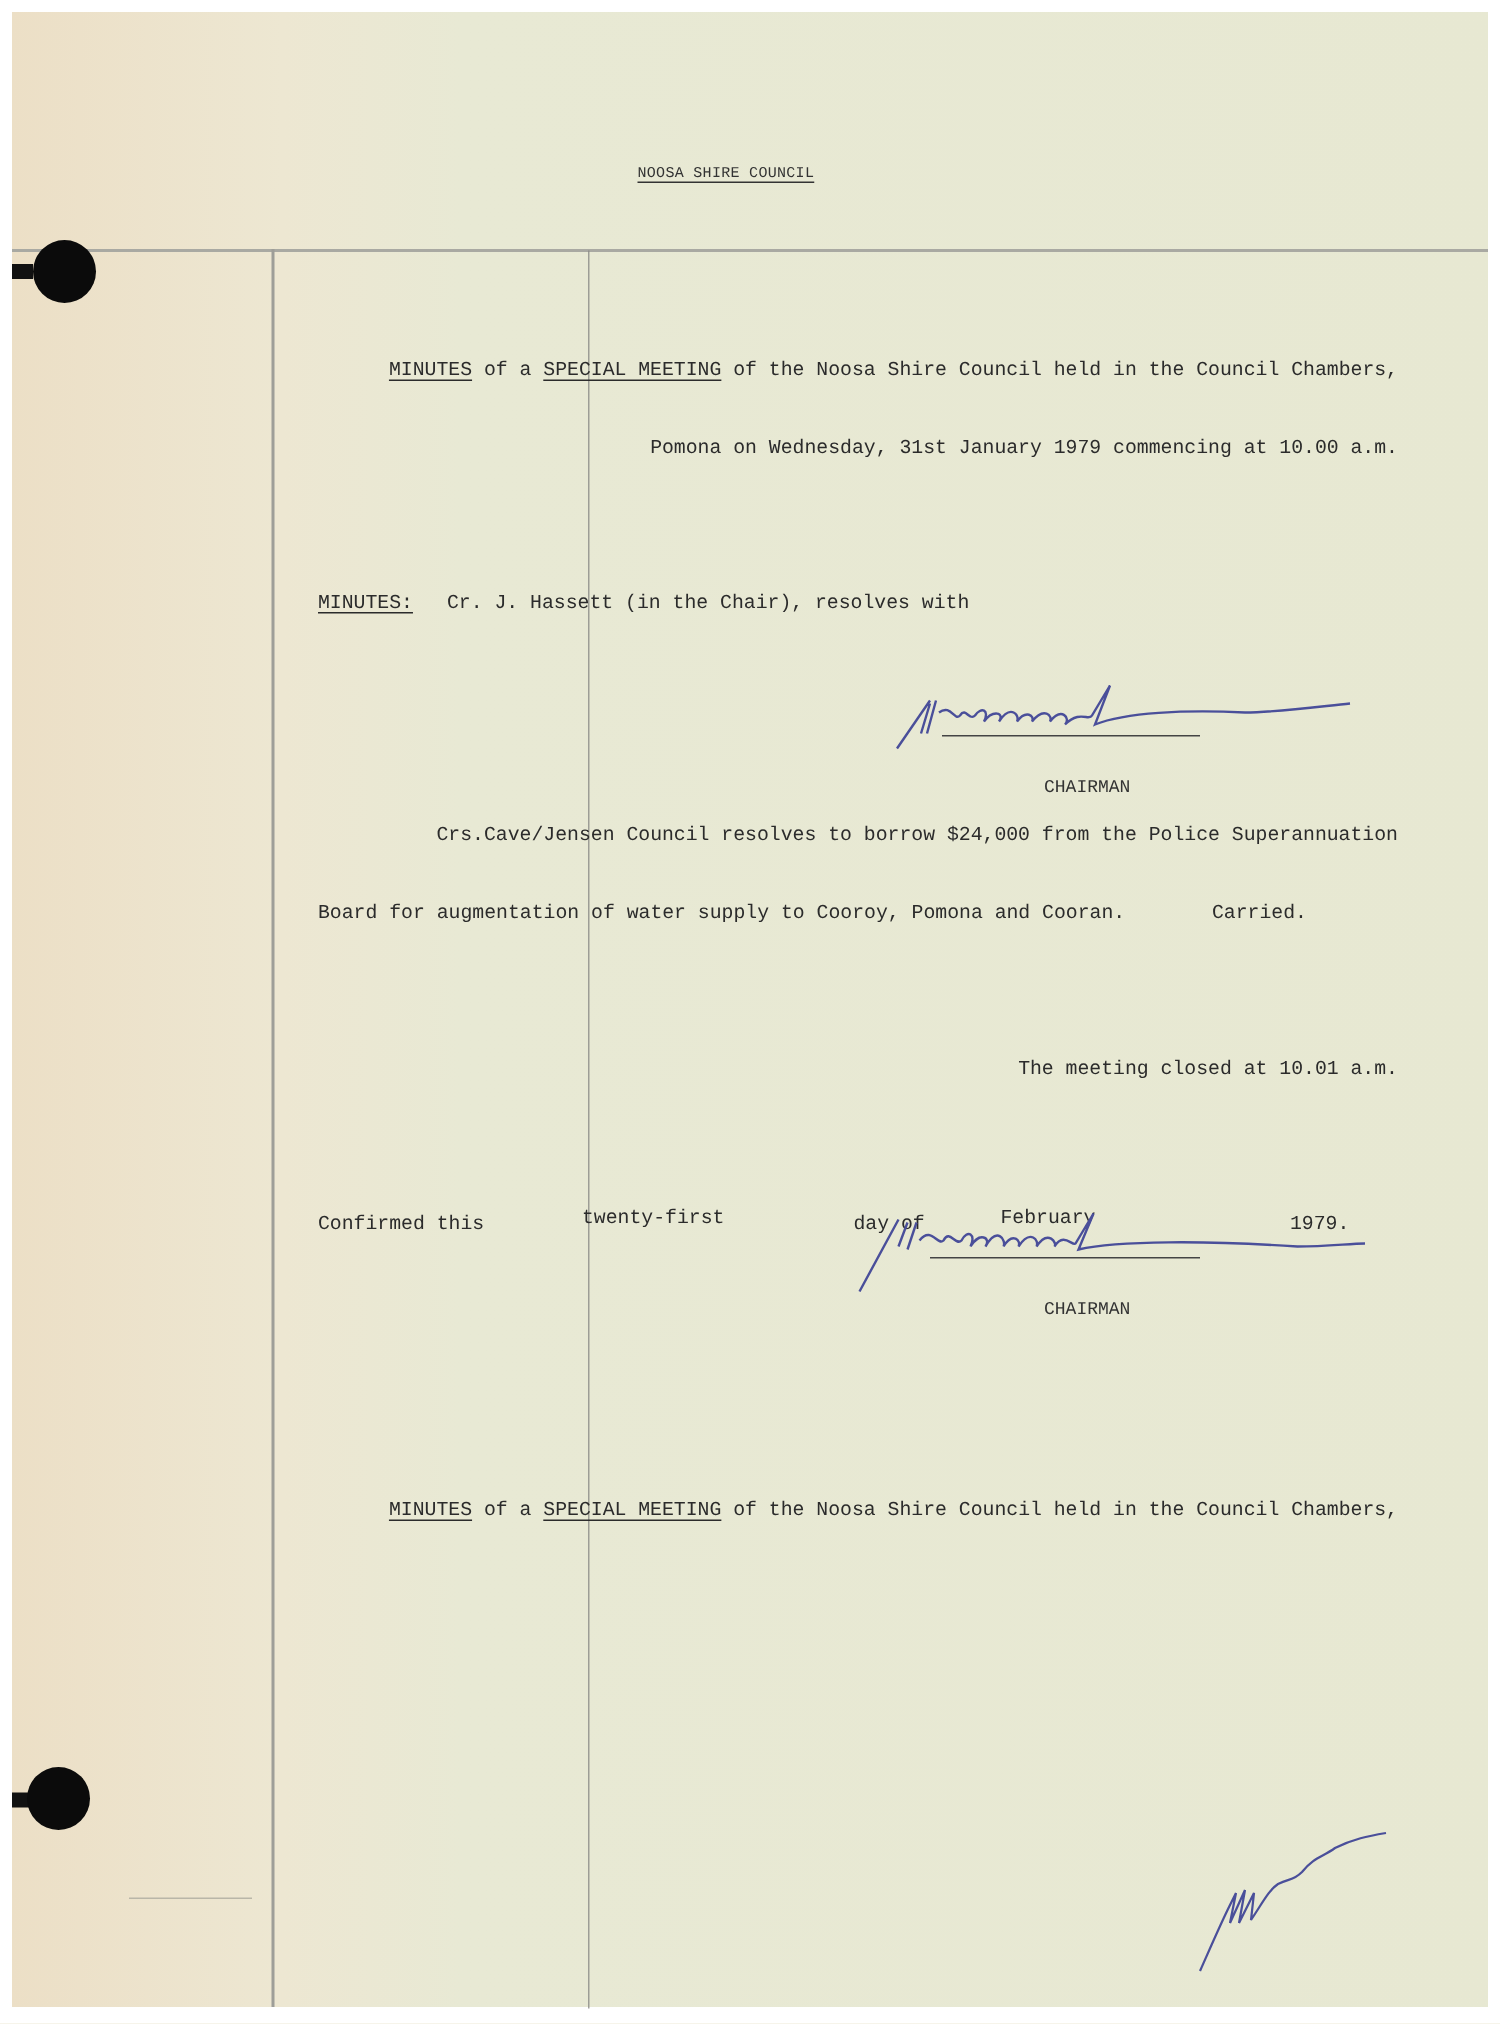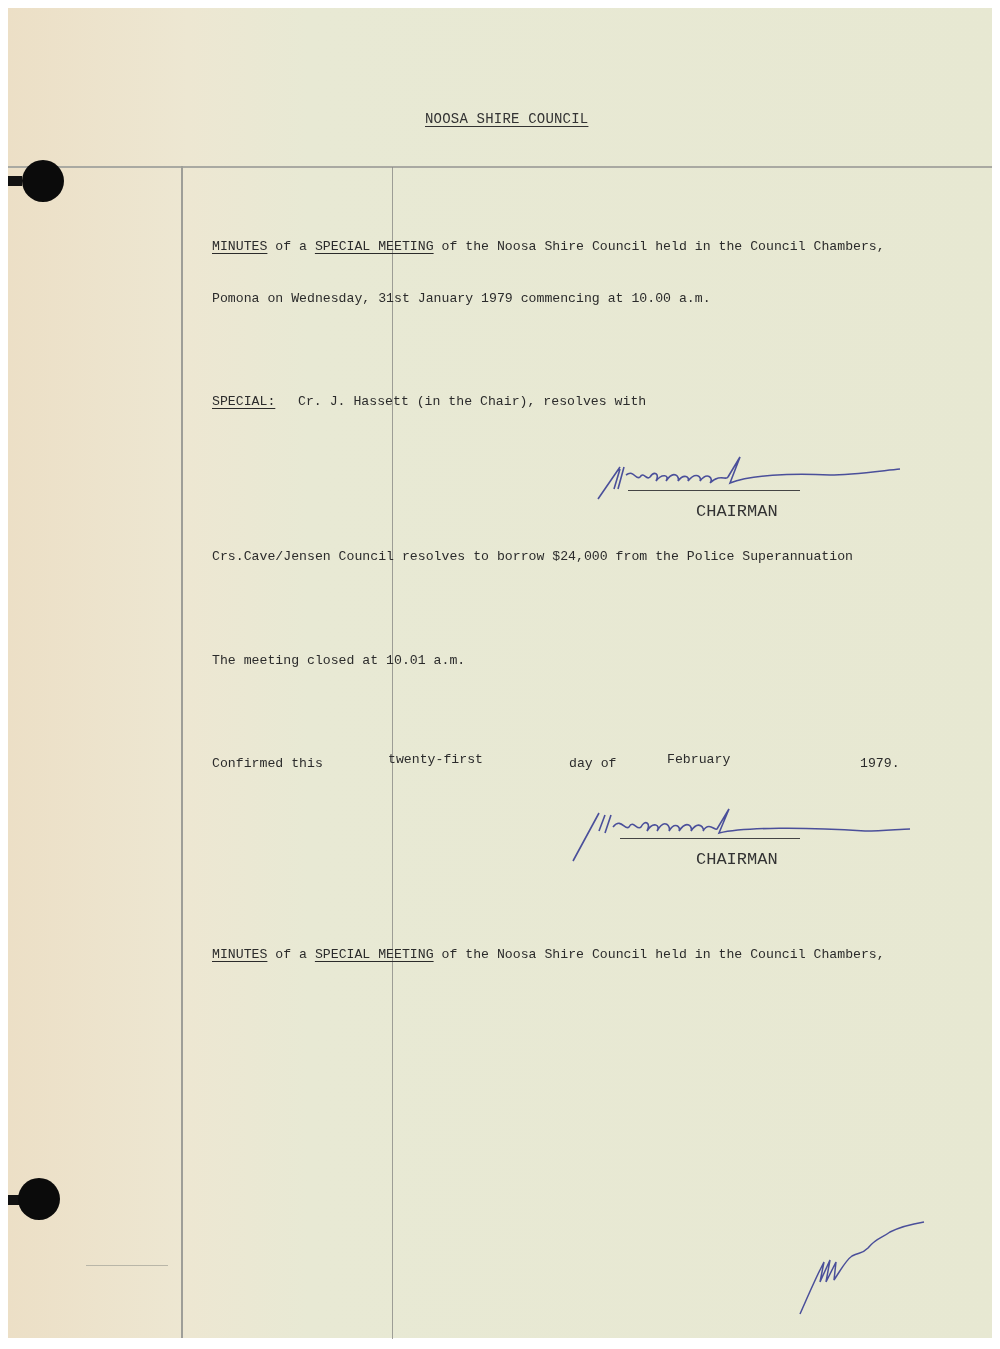--- a/index.html
+++ b/index.html
@@ -6,39 +6,39 @@
     body {
       width: 1000px; height: 1349px; background: #ffffff; position: relative; overflow: hidden;
       font-family: "Liberation Mono", "DejaVu Sans Mono", monospace;
     }
     .page {
       position: absolute; left: 8px; top: 8px; width: 984px; height: 1330px;
       background: #ece9d4;
       background-image: linear-gradient(90deg, #ecdfc6 0px, #ede7d2 180px, #e8e9d4 300px, #e7e8d2 1000px);
     }
     .title {
-      position: absolute; left: 425px; top: 111px; font-size: 14px; color: #333;
+      position: absolute; left: 425px; top: 111px; font-size: 10px; color: #333;
       text-decoration: underline; text-underline-offset: 3px; letter-spacing: 0.2px;
     }
     .hline { position: absolute; left: 8px; top: 166px; width: 984px; height: 2px; background: #a9a9a2; }
     .vline-left { position: absolute; left: 181px; top: 166px; width: 2px; height: 1172px; background: #9e9e98; }
     .vline-mid { position: absolute; left: 392px; top: 167px; width: 1px; height: 1172px; background: #8a8a86; opacity: 0.8; }
     .hole { position: absolute; width: 42px; height: 42px; border-radius: 50%; background: #0b0b0b; }
     .hole-tab { position: absolute; width: 14px; height: 10px; background: #111; }
     .scratch { position: absolute; left: 86px; top: 1265px; width: 82px; height: 1px; background: #b9b6a8; }
     .content {
       position: absolute; left: 212px; top: 186px; width: 720px;
       font-size: 13.2px; line-height: 17.3px; color: #2b2b2b; white-space: pre;
     }
     .u { text-decoration: underline; text-underline-offset: 3px; }
     .gap { height: 17px; }
-    .row { position: relative; height: 17.3px; }
+    .row { position: relative; height: 17.3px; text-align: right; }
     .abs { position: absolute; top: 0; }
     .sig { position: absolute; }
-    .chair { position: absolute; font-size: 17px; color: #333; }
+    .chair { position: absolute; font-size: 12px; color: #333; margin-top: 16px; }
     .sigline { position: absolute; height: 1px; background: #444; }
   </style>
 </head>
 <body>
 
 <div class="page"></div>
 
 <div class="title">NOOSA SHIRE COUNCIL</div>
 <div class="hline"></div>
 <div class="vline-left"></div>
@@ -48,24 +48,25 @@
 <div class="hole" style="left:22px; top:160px;"></div>
 <div class="hole-tab" style="left:8px; top:1195px;"></div>
 <div class="hole" style="left:18px; top:1178px;"></div>
 <div class="scratch"></div>
 
 <div class="content">
   
   <div class="row"><span class="u">MINUTES</span><span> of a </span><span class="u">SPECIAL MEETING</span><span> of the Noosa Shire Council held in the Council Chambers,</span></div>
   <div class="row">Pomona on Wednesday, 31st January 1979 commencing at 10.00 a.m.</div>
   <div class="gap"></div>
-  <div class="row"><span class="u abs" style="left:0">SPECIAL:</span><span class="abs" style="left:86px">Cr. J. Hassett (in the Chair), resolves with</span></div>
+  <div class="row"><span class="u abs" style="left:0">MINUTES:</span><span class="abs" style="left:86px">Cr. J. Hassett (in the Chair), resolves with</span></div>
   <div class="gap"></div>
   <div class="gap"></div>
   <div class="row">Crs.Cave/Jensen Council resolves to borrow $24,000 from the Police Superannuation</div>
+  <div class="row"><span class="abs" style="left:0">Board for augmentation of water supply to Cooroy, Pomona and Cooran.</span><span class="abs" style="left:596px">Carried.</span></div>
   <div class="gap"></div>
   <div class="row">The meeting closed at 10.01 a.m.</div>
   <div class="gap"></div>
   <div class="row"><span class="abs" style="left:0">Confirmed this</span><span class="abs" style="left:176px; top:-4px">twenty-first</span><span class="abs" style="left:357px">day of</span><span class="abs" style="left:455px; top:-4px">February</span><span class="abs" style="left:648px">1979.</span></div>
   <div style="height:70px"></div>
 
   
   <div class="row"><span class="u">MINUTES</span><span> of a </span><span class="u">SPECIAL MEETING</span><span> of the Noosa Shire Council held in the Council Chambers,</span></div>
   <div class="gap"></div>
   

